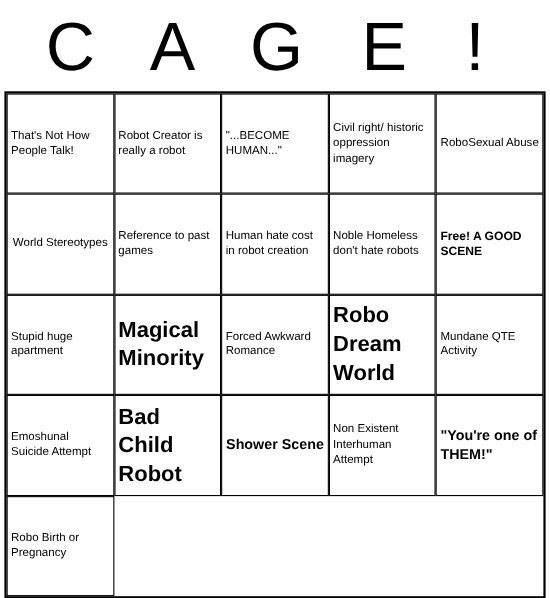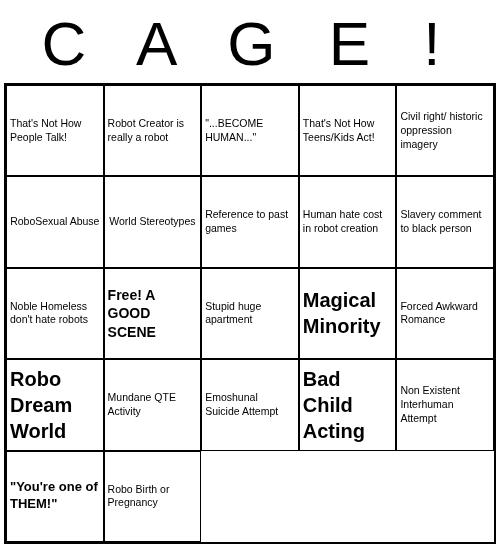--- a/index.html
+++ b/index.html
@@ -44,45 +44,44 @@
     }
     .bingo-cell.large-text {
       font-size: 20px;
       font-weight: bold;
     }
     .bingo-cell.medium-text {
       font-size: 13px;
       font-weight: bold;
     }
     .bingo-cell.free-space {
-      font-size: 14px;
+      font-size: 11px;
       font-weight: bold;
     }
   </style>
 </head>
 <body>
 
 <div class="bingo-title">C A G E !</div>
 
 <div class="bingo-grid" id="bingo-grid">
     <div class="bingo-cell">That's Not How People Talk!</div>
     <div class="bingo-cell">Robot Creator is really a robot</div>
     <div class="bingo-cell">"...BECOME HUMAN..."</div>
-    <div class="bingo-cell">That's Not How Teens/Kids Act!</div>
     <div class="bingo-cell">Civil right/ historic oppression imagery</div>
     <div class="bingo-cell">RoboSexual Abuse</div>
     <div class="bingo-cell">World Stereotypes</div>
     <div class="bingo-cell">Reference to past games</div>
     <div class="bingo-cell">Human hate cost in robot creation</div>
-    <div class="bingo-cell">Slavery comment to black person</div>
     <div class="bingo-cell">Noble Homeless don't hate robots</div>
     <div class="bingo-cell free-space">Free! A GOOD SCENE</div>
     <div class="bingo-cell">Stupid huge apartment</div>
     <div class="bingo-cell large-text">Magical Minority</div>
     <div class="bingo-cell">Forced Awkward Romance</div>
     <div class="bingo-cell large-text">Robo Dream World</div>
     <div class="bingo-cell">Mundane QTE Activity</div>
     <div class="bingo-cell">Emoshunal Suicide Attempt</div>
-    <div class="bingo-cell large-text">Bad Child Acting</div>
+    <div class="bingo-cell large-text">Bad Child Robot</div>
+    <div class="bingo-cell medium-text">Shower Scene</div>
     <div class="bingo-cell">Non Existent Interhuman Attempt</div>
     <div class="bingo-cell medium-text">"You're one of THEM!"</div>
     <div class="bingo-cell">Robo Birth or Pregnancy</div>
   </div>
 
 </body></html>

